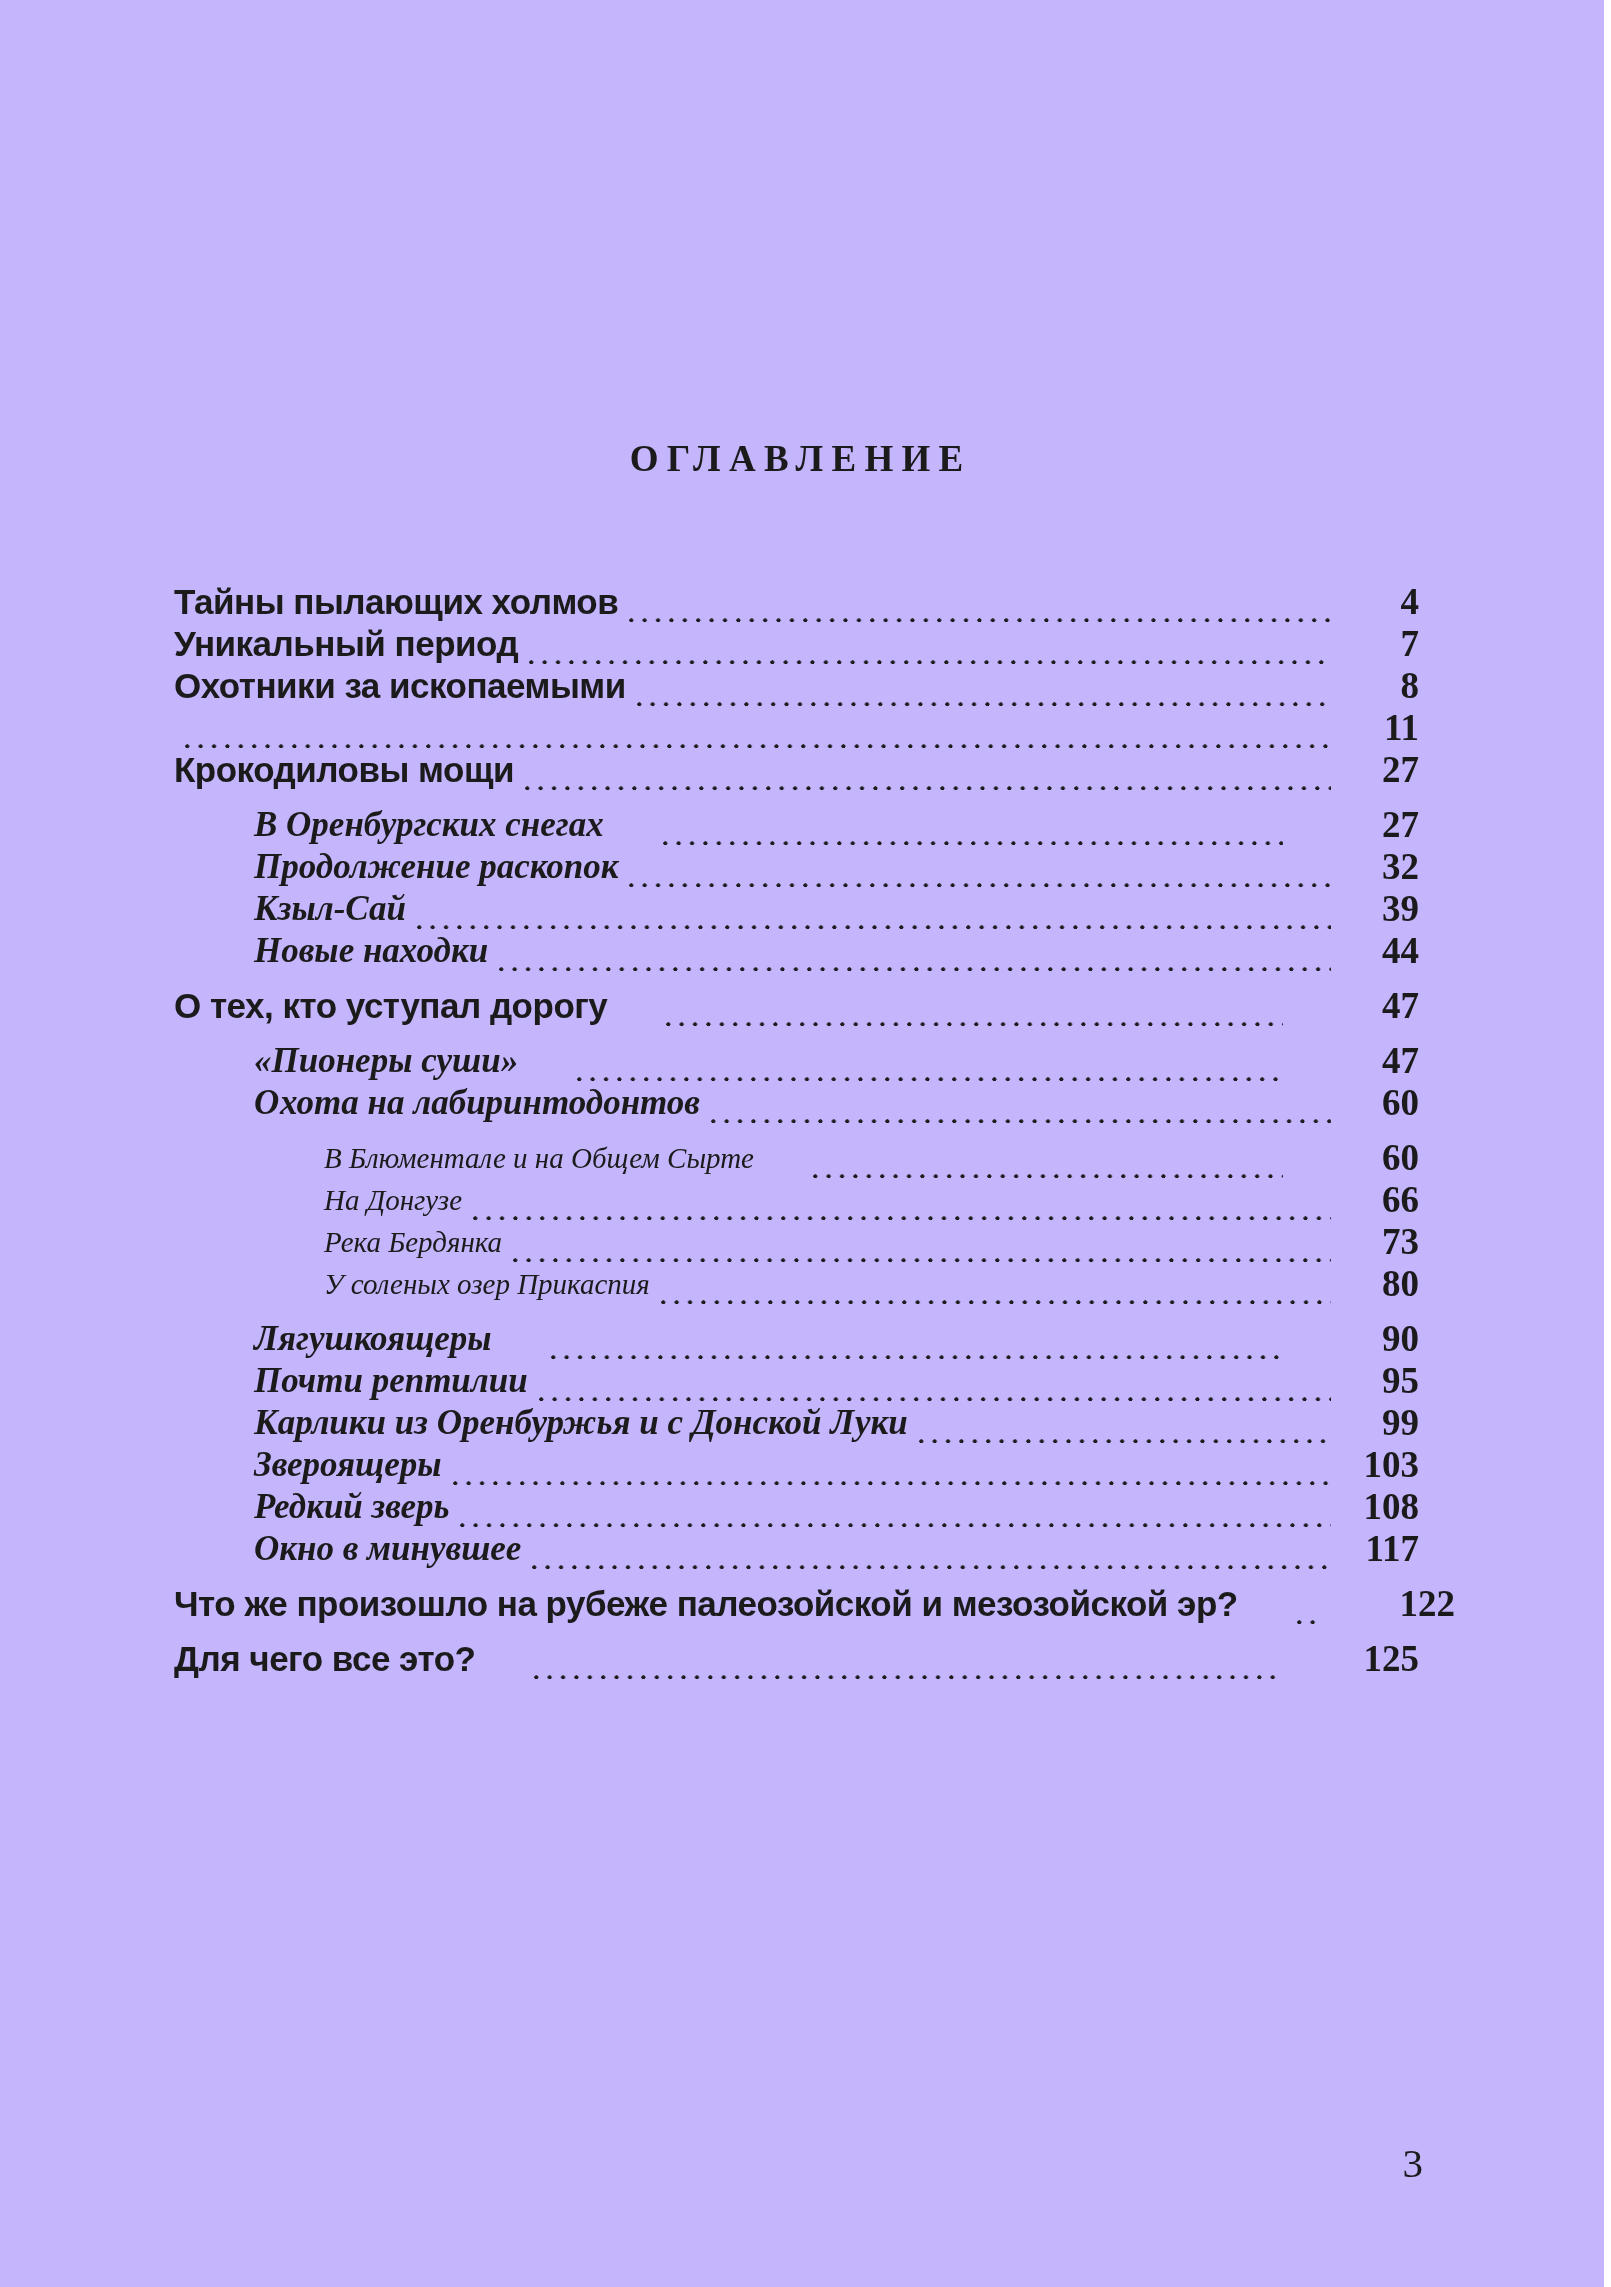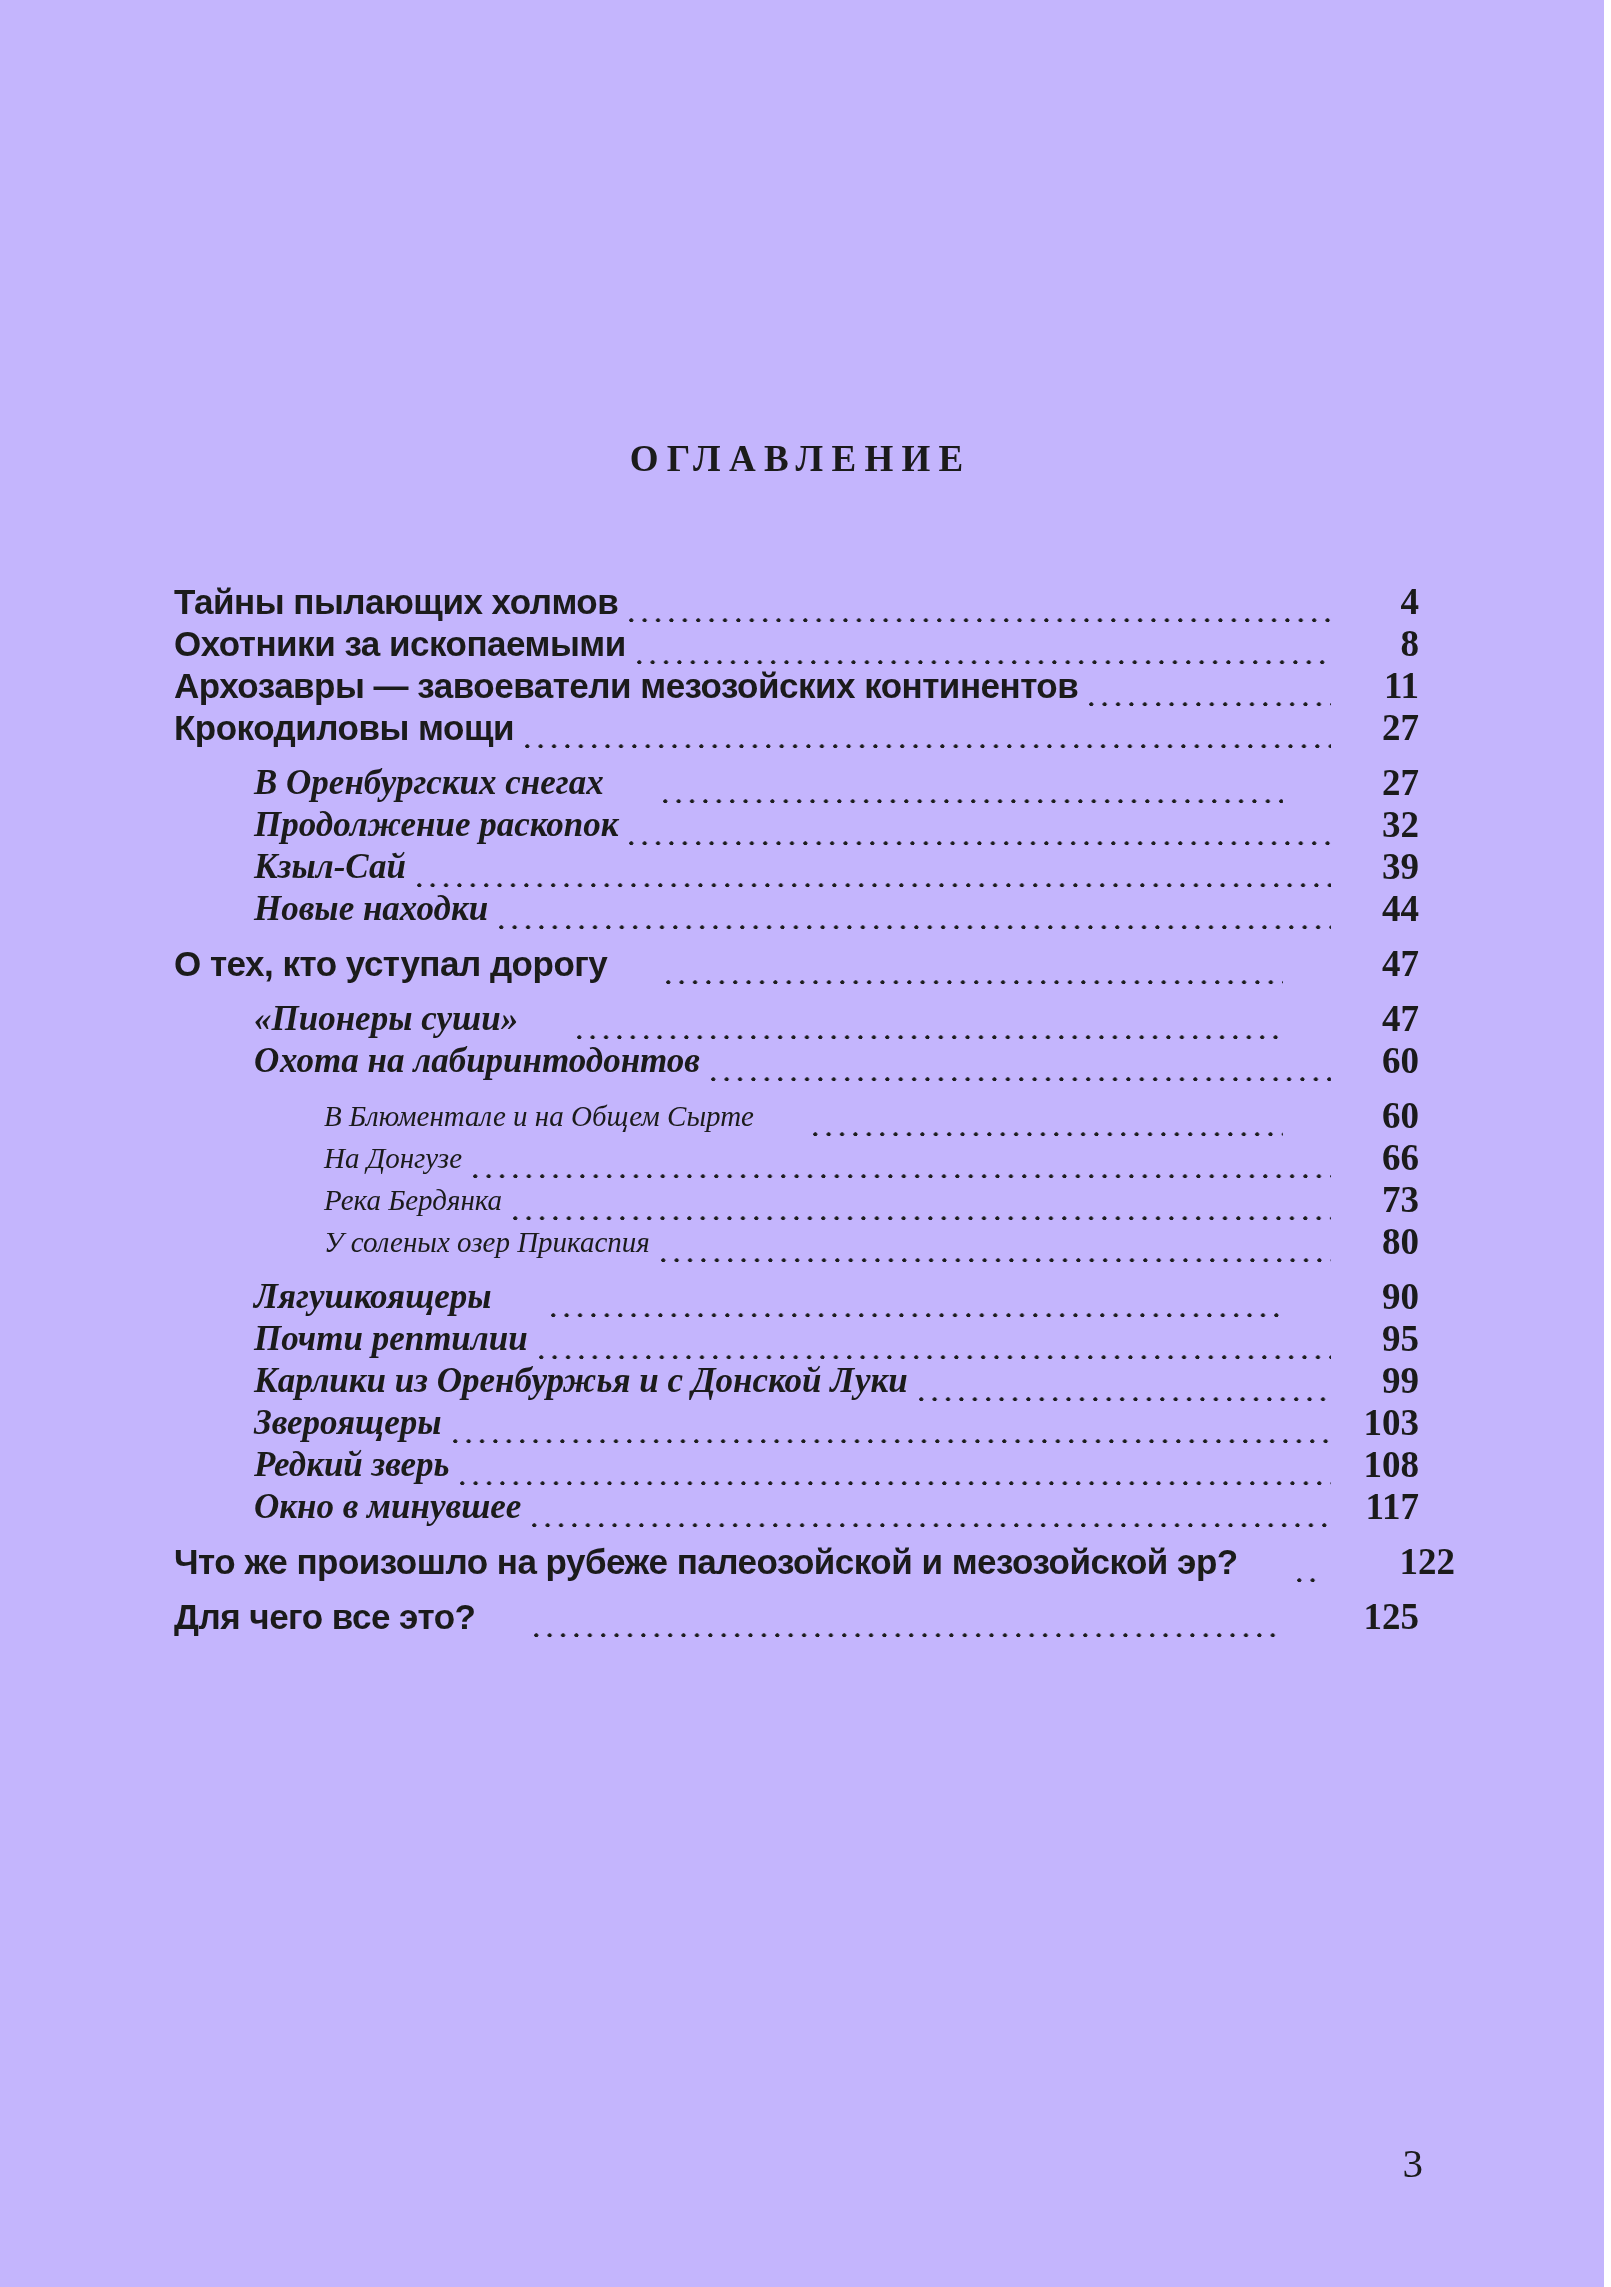--- a/index.html
+++ b/index.html
@@ -107,29 +107,33 @@
 
 <div class="page">
   <h1 class="title">ОГЛАВЛЕНИЕ</h1>
   <div class="toc" id="toc">
   <div class="row lvl1">
     <span class="label">Тайны пылающих холмов</span>
     <span class="leader"></span>
     <span class="pagenum">4</span>
   </div>
 
+  <div class="row lvl1">
+    <span class="label">Уникальный период</span>
+    <span class="leader"></span>
+    <span class="pagenum">7</span>
+  </div>
 
   <div class="row lvl1">
     <span class="label">Охотники за ископаемыми</span>
     <span class="leader"></span>
     <span class="pagenum">8</span>
   </div>
 
   <div class="row lvl1">
-    <span class="label">Архозавры — завоеватели мезозойских континентов</span>
     <span class="leader"></span>
     <span class="pagenum">11</span>
   </div>
 
 
   <div class="row lvl1">
     <span class="label">Крокодиловы мощи</span>
     <span class="leader"></span>
     <span class="pagenum">27</span>
   </div>

